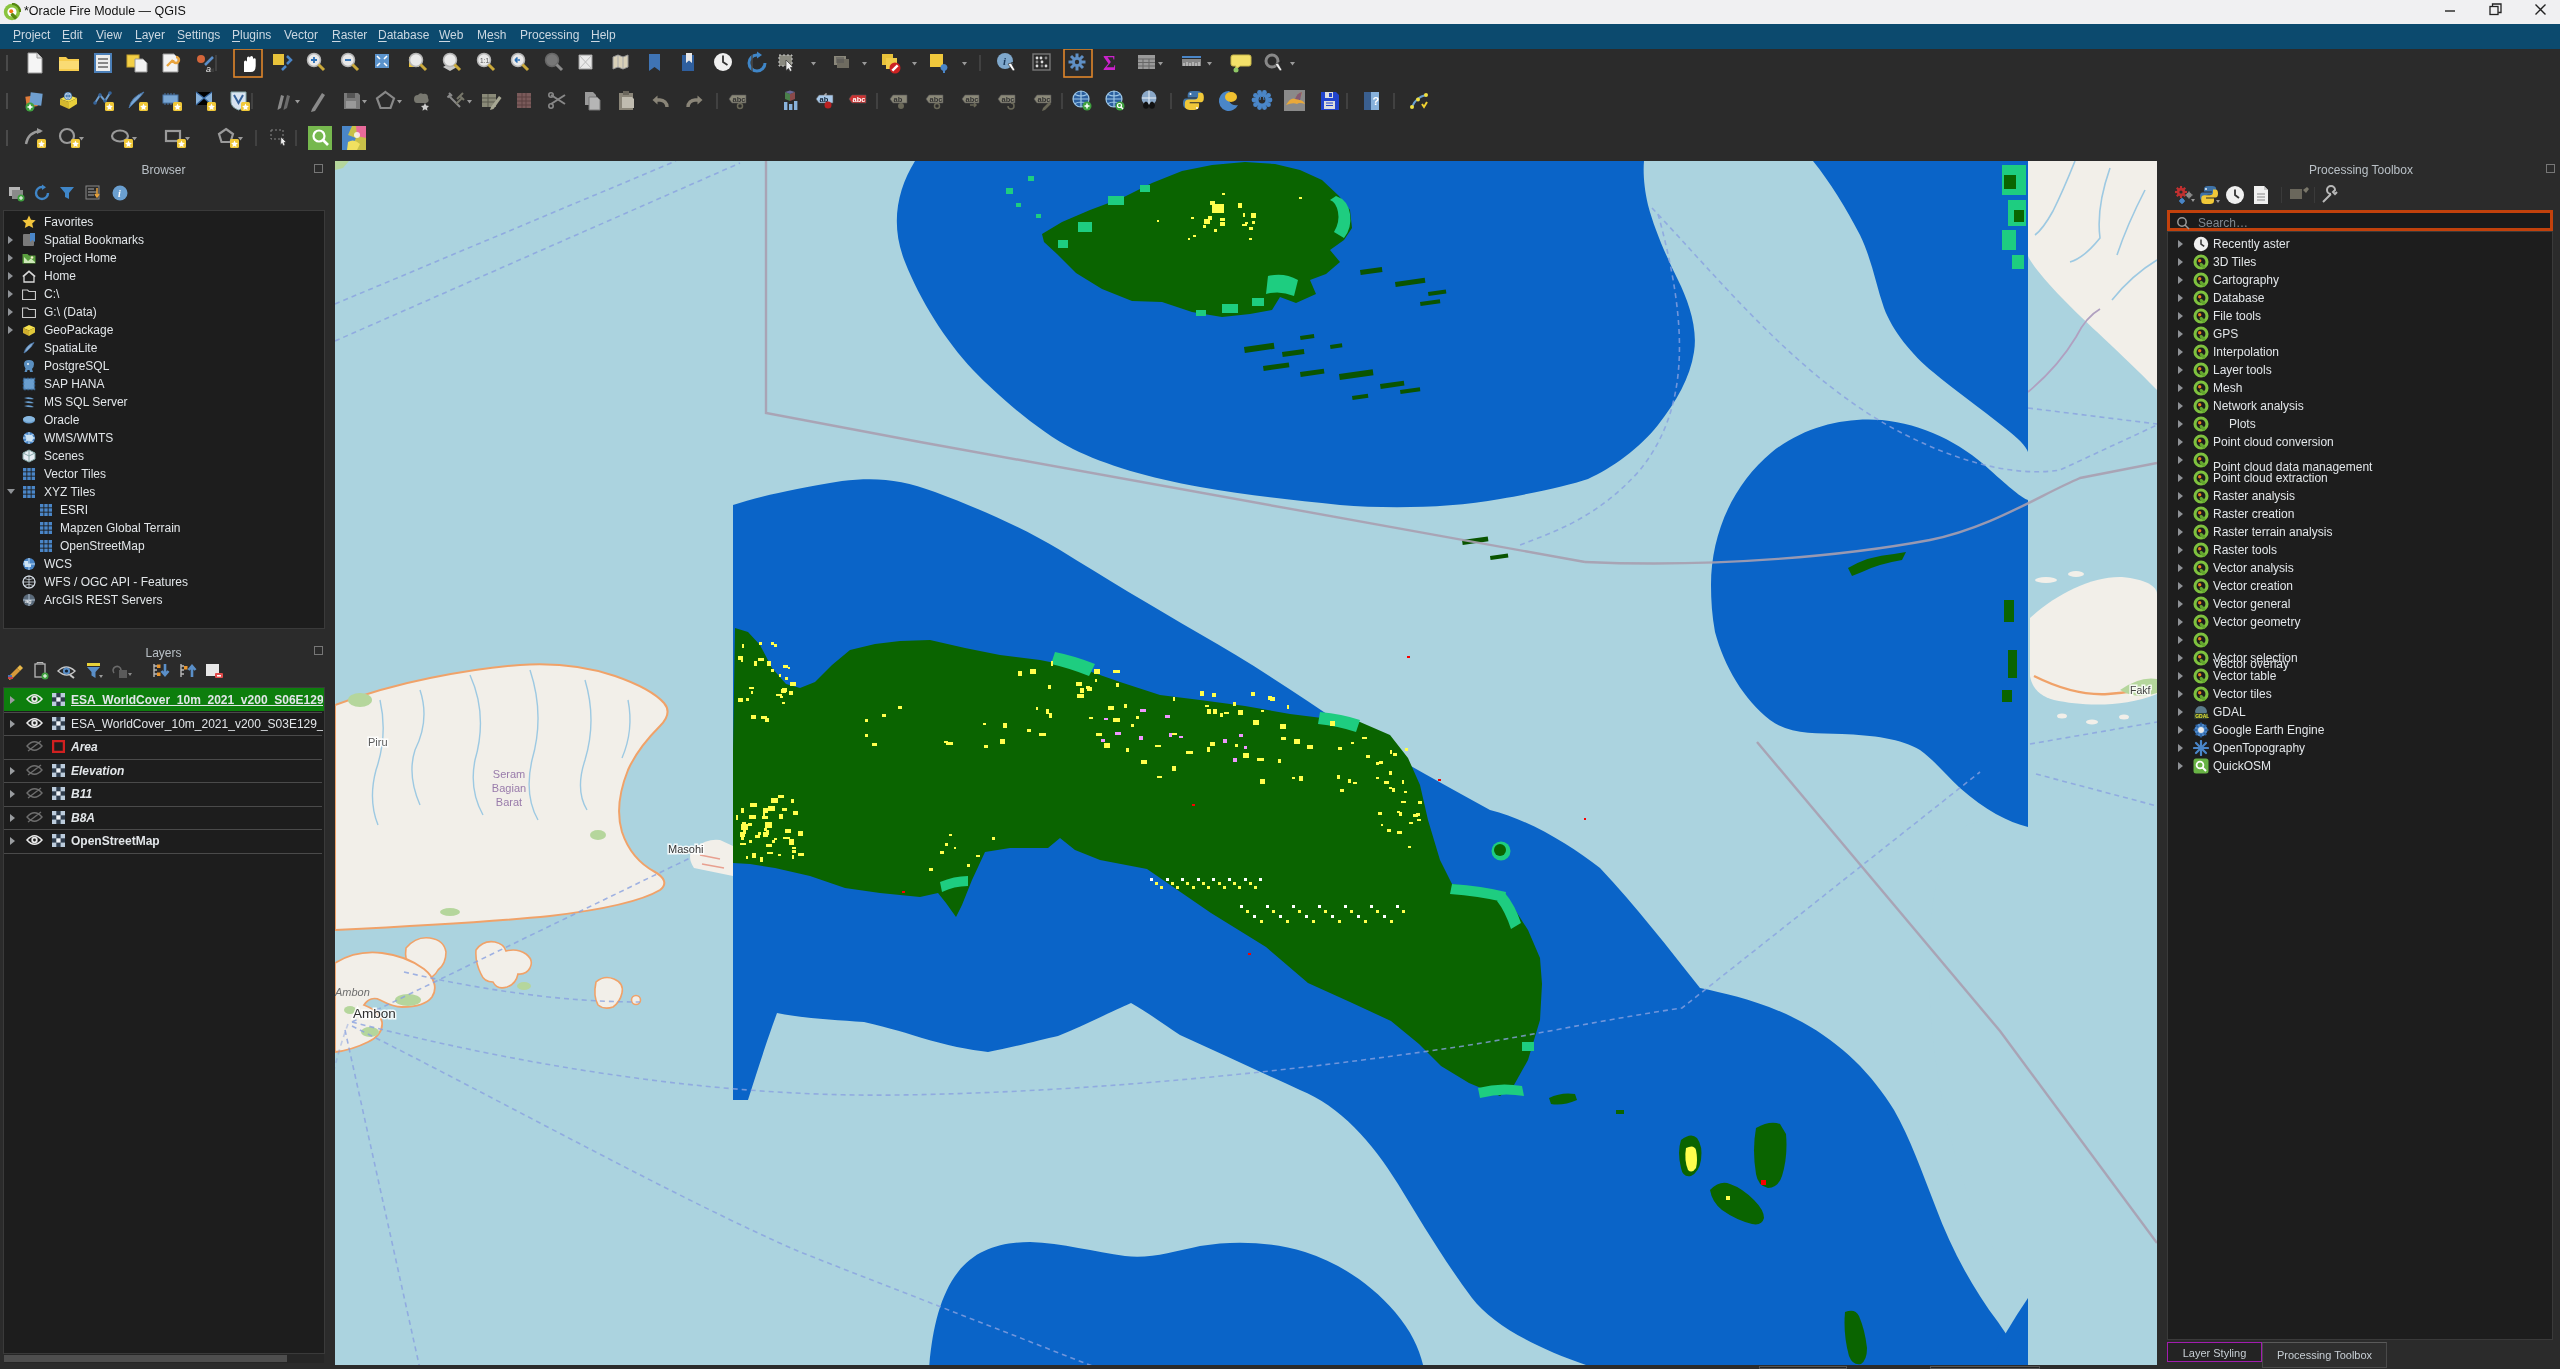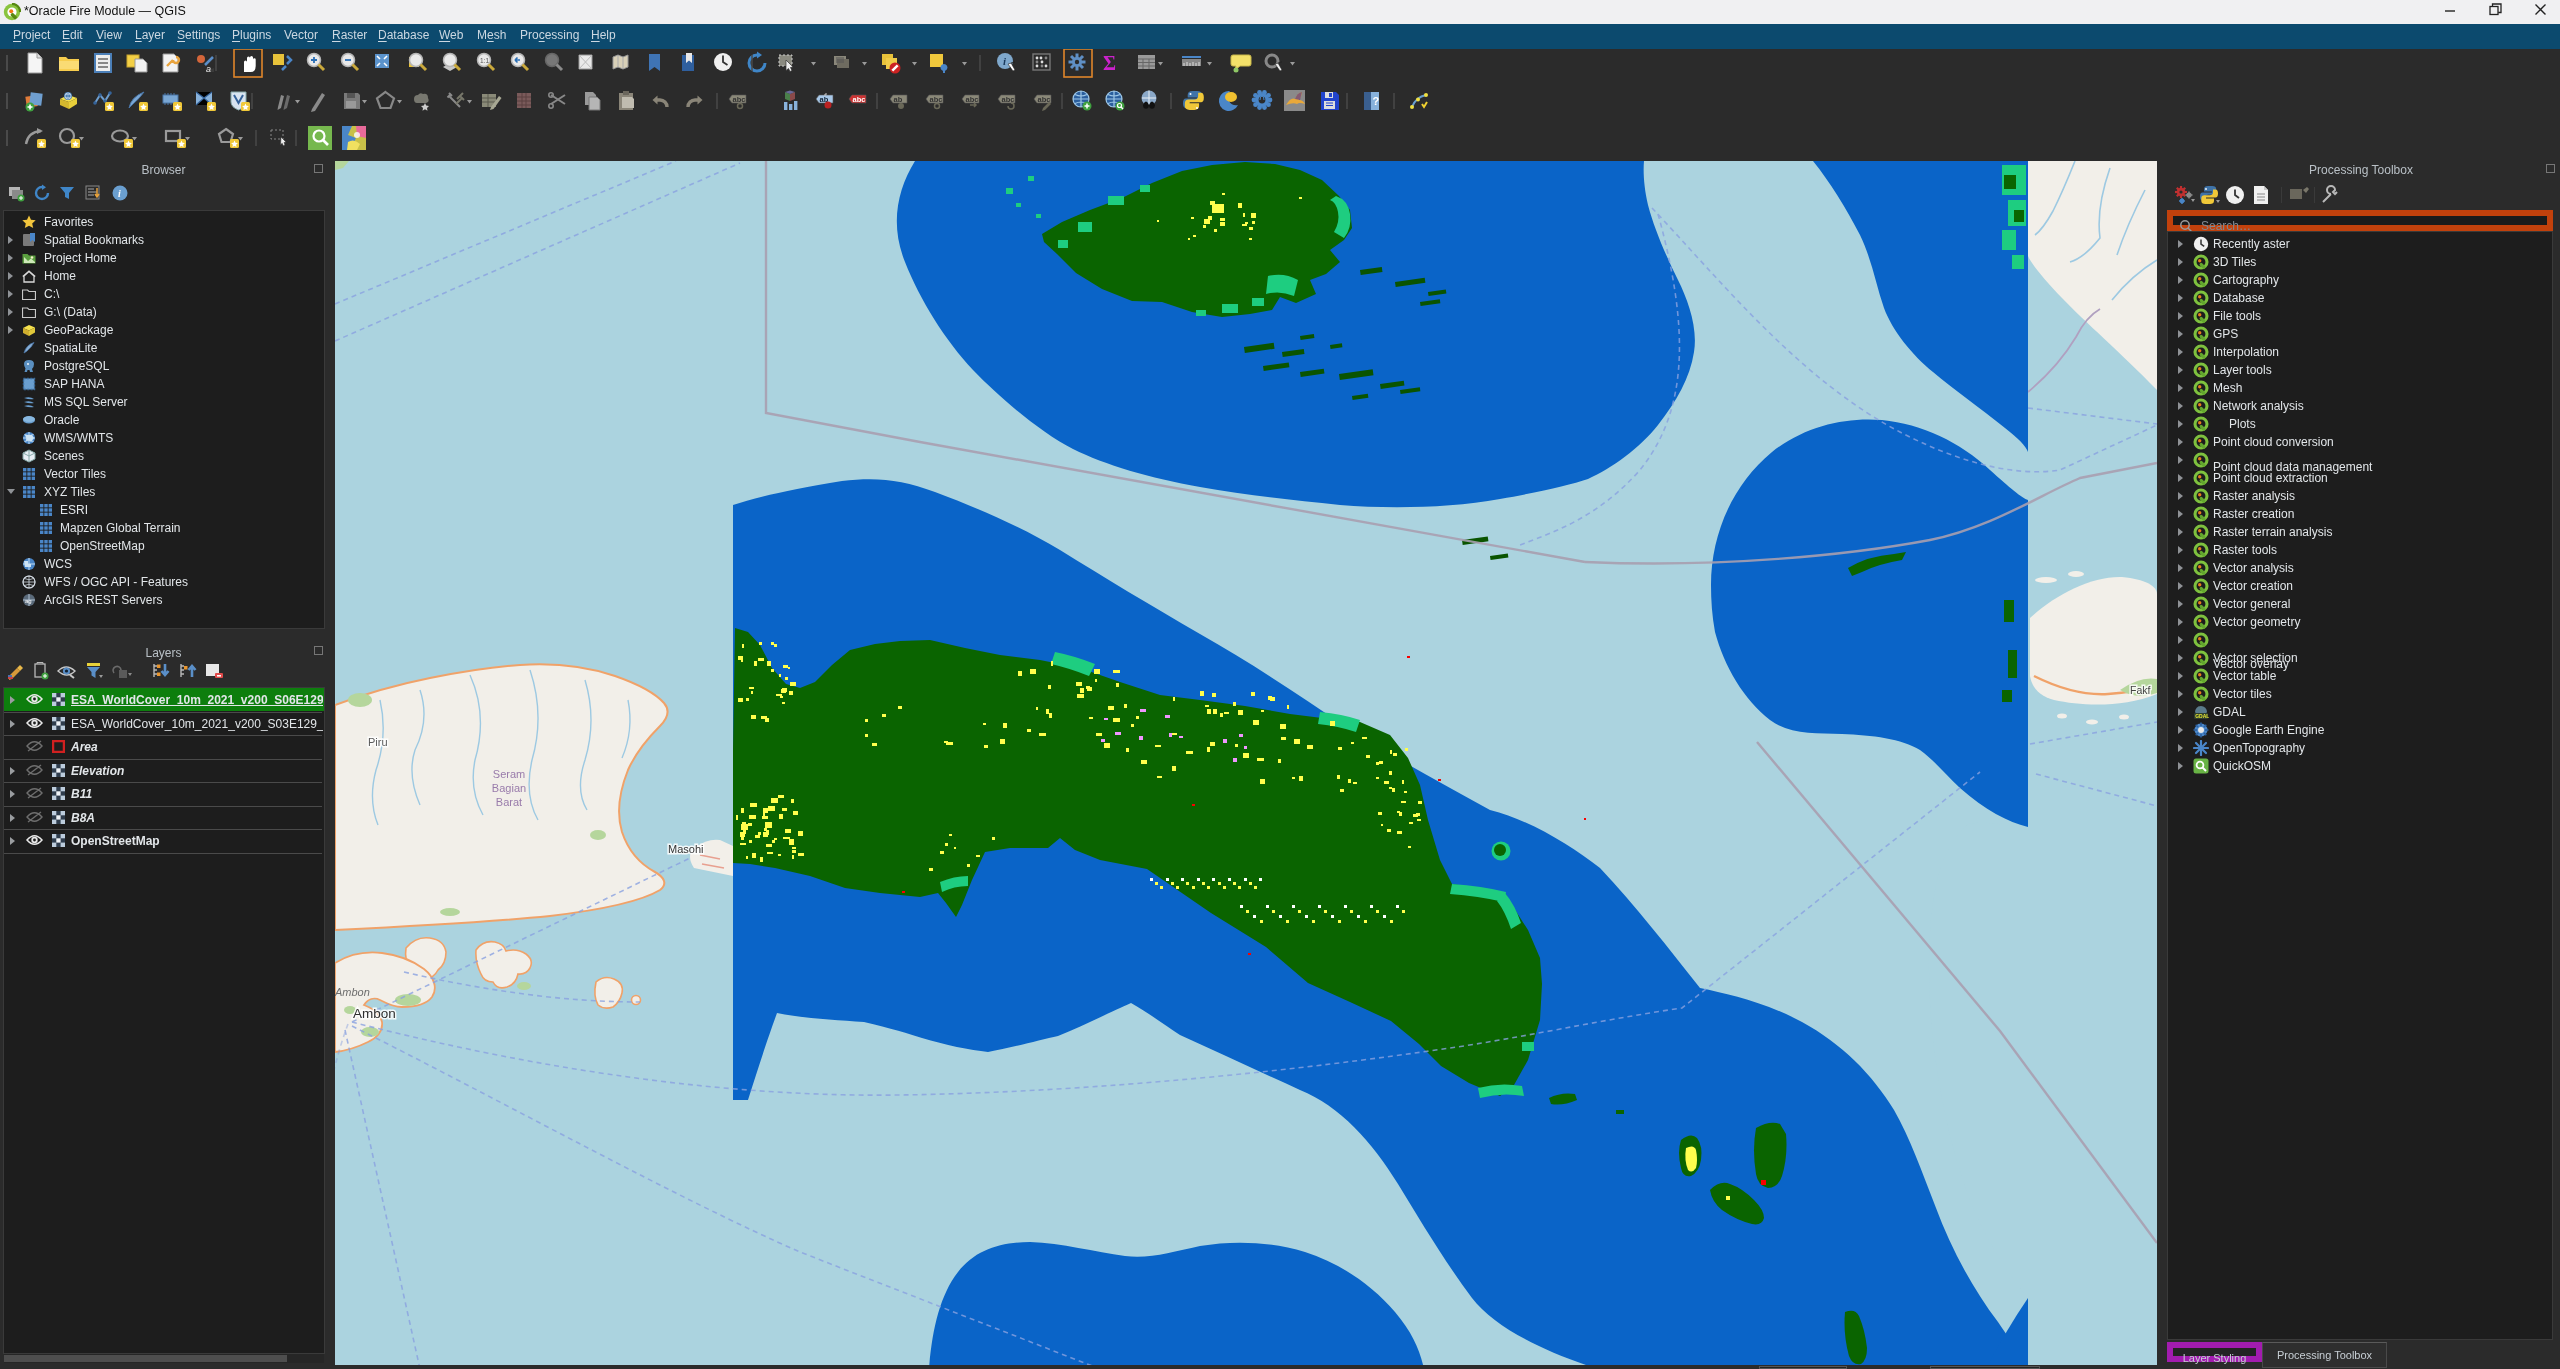--- a/index.html
+++ b/index.html
@@ -11,21 +11,21 @@
 #menubar span{position:absolute;top:4px;font-size:12px;color:#ccd8e2;}
 #menubar u{text-decoration-thickness:1px;text-underline-offset:2px;}
 .dock{position:absolute;background:#2b2b2b;}
 .ptitle{position:absolute;width:100%;text-align:center;font-size:12px;color:#b9c0c6;}
 .floaticon{position:absolute;width:9px;height:9px;border:1px solid #8a8a8a;opacity:.8;}
 .tree{position:absolute;background:#1d1d1d;border:1px solid #3a3a3a;}
 .trow{position:absolute;font-size:12px;color:#e2e6e9;white-space:nowrap;}
 .exp{position:absolute;width:0;height:0;border-top:4px solid transparent;border-bottom:4px solid transparent;border-left:5px solid #8f9296;}
 .expd{position:absolute;width:0;height:0;border-left:4px solid transparent;border-right:4px solid transparent;border-top:5px solid #8f9296;}
 .srow{position:absolute;left:0;width:100%;height:1px;background:#4e4e4e;}
-#searchbox{position:absolute;background:#1b1b1b;border:6px solid #c2410c;color:#808890;font-size:12px;}
+#searchbox{position:absolute;background:#1b1b1b;border:3px solid #c2410c;color:#808890;font-size:12px;}
 .tab{position:absolute;font-size:11px;color:#c7ced4;text-align:center;}
 
 </style></head><body>
 <div id="titlebar">
     <svg class="abs" style="left:3px;top:3px;" width="18" height="18" viewBox="0 0 18 18">
 <circle cx="9" cy="9" r="8.2" fill="#8ac43f"></circle>
 <circle cx="9" cy="9" r="4.6" fill="#fff"></circle>
 <circle cx="8.2" cy="8.2" r="2" fill="#ee7913"></circle>
 <rect x="9.5" y="9.5" width="7" height="3.4" rx="1.2" transform="rotate(45 9.5 9.5)" fill="#578813"></rect>
 <path d="M9,0.8 A8.2,8.2 0 0 1 17.2,9" fill="none" stroke="#578813" stroke-width="2.2"></path>
@@ -1606,18 +1606,18 @@
       <circle cx="8" cy="8" r="2.2" fill="#4a86c8"></circle>
     </svg>
 <div class="trow" style="left:51px;top:586px;">OpenTopography</div>
 <div class="exp" style="left:16px;top:607px;"></div>
 <svg class="abs" style="left:31px;top:603px" width="16" height="16" viewBox="0 0 16 16">
       <rect x="0.5" y="0.5" width="15" height="15" rx="2.5" fill="#68b345"></rect>
       <circle cx="7" cy="7" r="3.4" fill="none" stroke="#fff" stroke-width="1.8"></circle>
       <path d="M9.5,9.5 l3.5,3.5" stroke="#fff" stroke-width="2"></path>
     </svg>
 <div class="trow" style="left:51px;top:604px;">QuickOSM</div>
-<div class="tab" style="left:5px;top:1187px;width:95px;height:20px;background:#232323;border:6px solid #a21caf;line-height:20px;">Layer Styling</div>
+<div class="tab" style="left:5px;top:1187px;width:95px;height:20px;background:#232323;border:1px solid #a21caf;line-height:20px;">Layer Styling</div>
 <div class="tab" style="left:100px;top:1187px;width:125px;height:26px;background:#2e2e2e;border:1px solid #4a4a4a;border-top-color:#5a5a5a;line-height:24px;">Processing Toolbox</div>
 </div>
 <div class="abs" style="left:2157px;top:155px;width:5px;height:1214px;background:#2b2b2b;"></div>
 <div class="abs" style="left:335px;top:1365px;width:1822px;height:4px;background:#2b2b2b"></div>
 <div class="abs" style="left:1759px;top:1366px;width:88px;height:3px;border:1px solid #555;background:#222"></div>
 <div class="abs" style="left:1930px;top:1366px;width:110px;height:3px;border:1px solid #555;background:#222"></div>
 </body></html>

